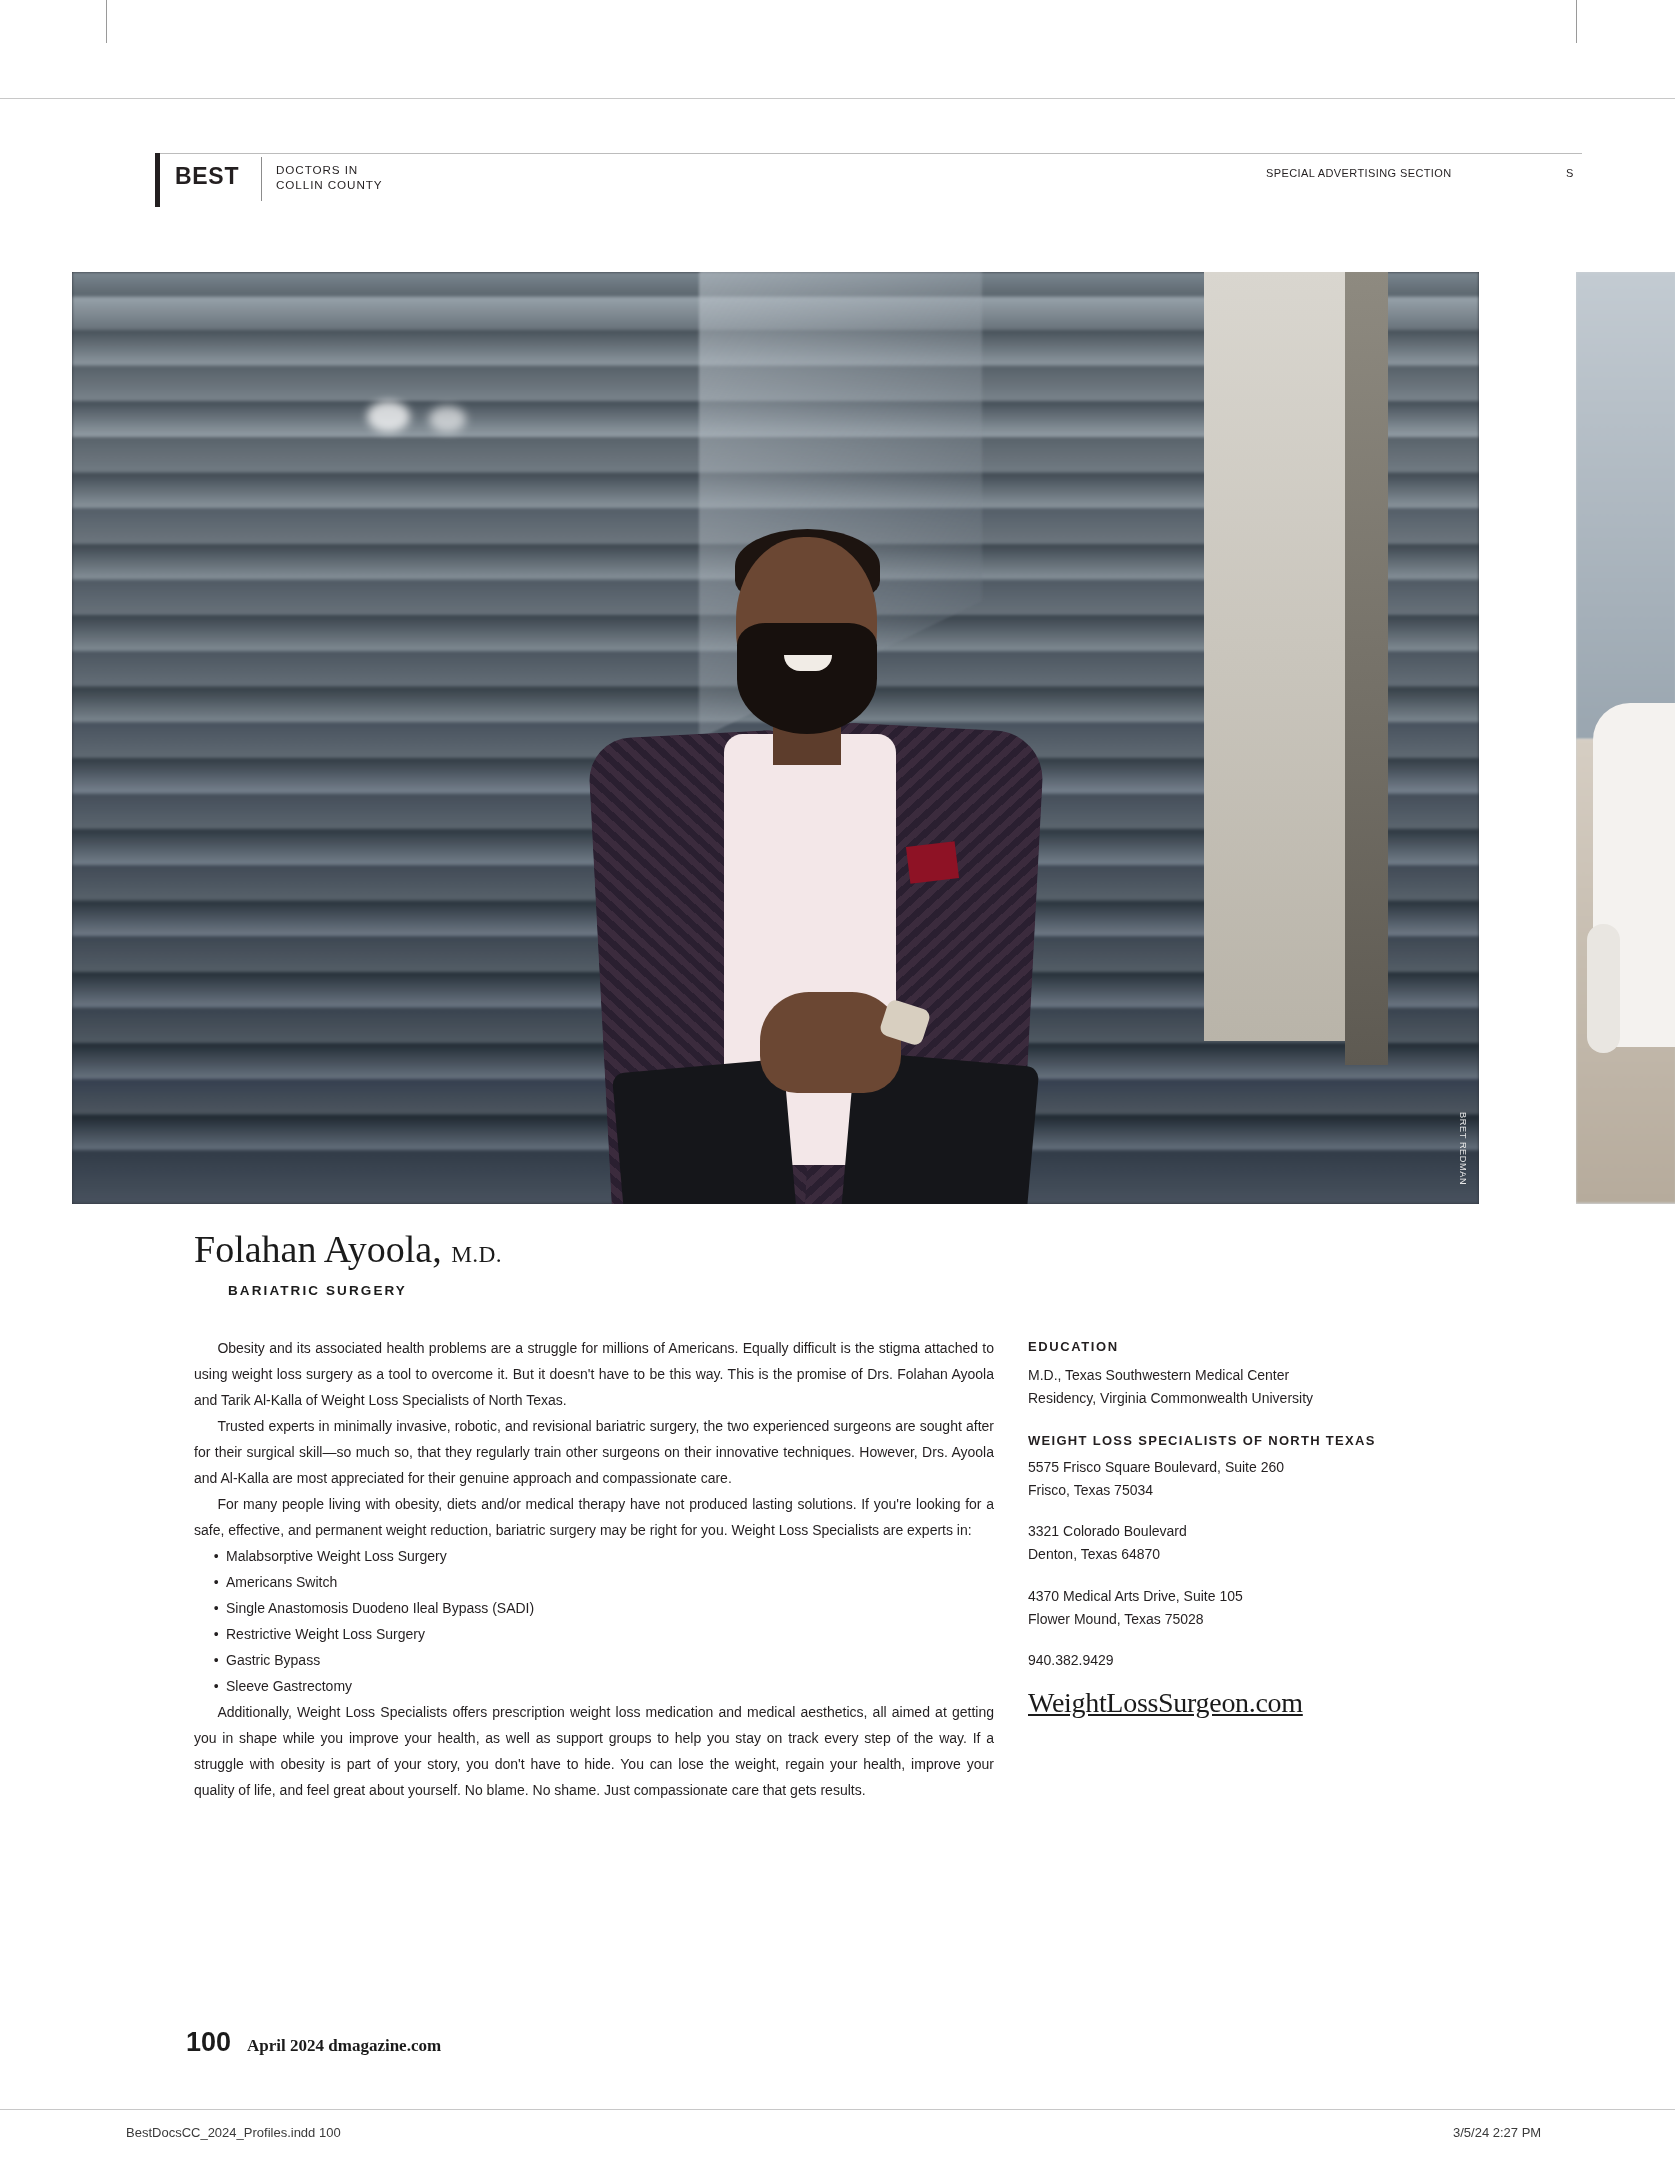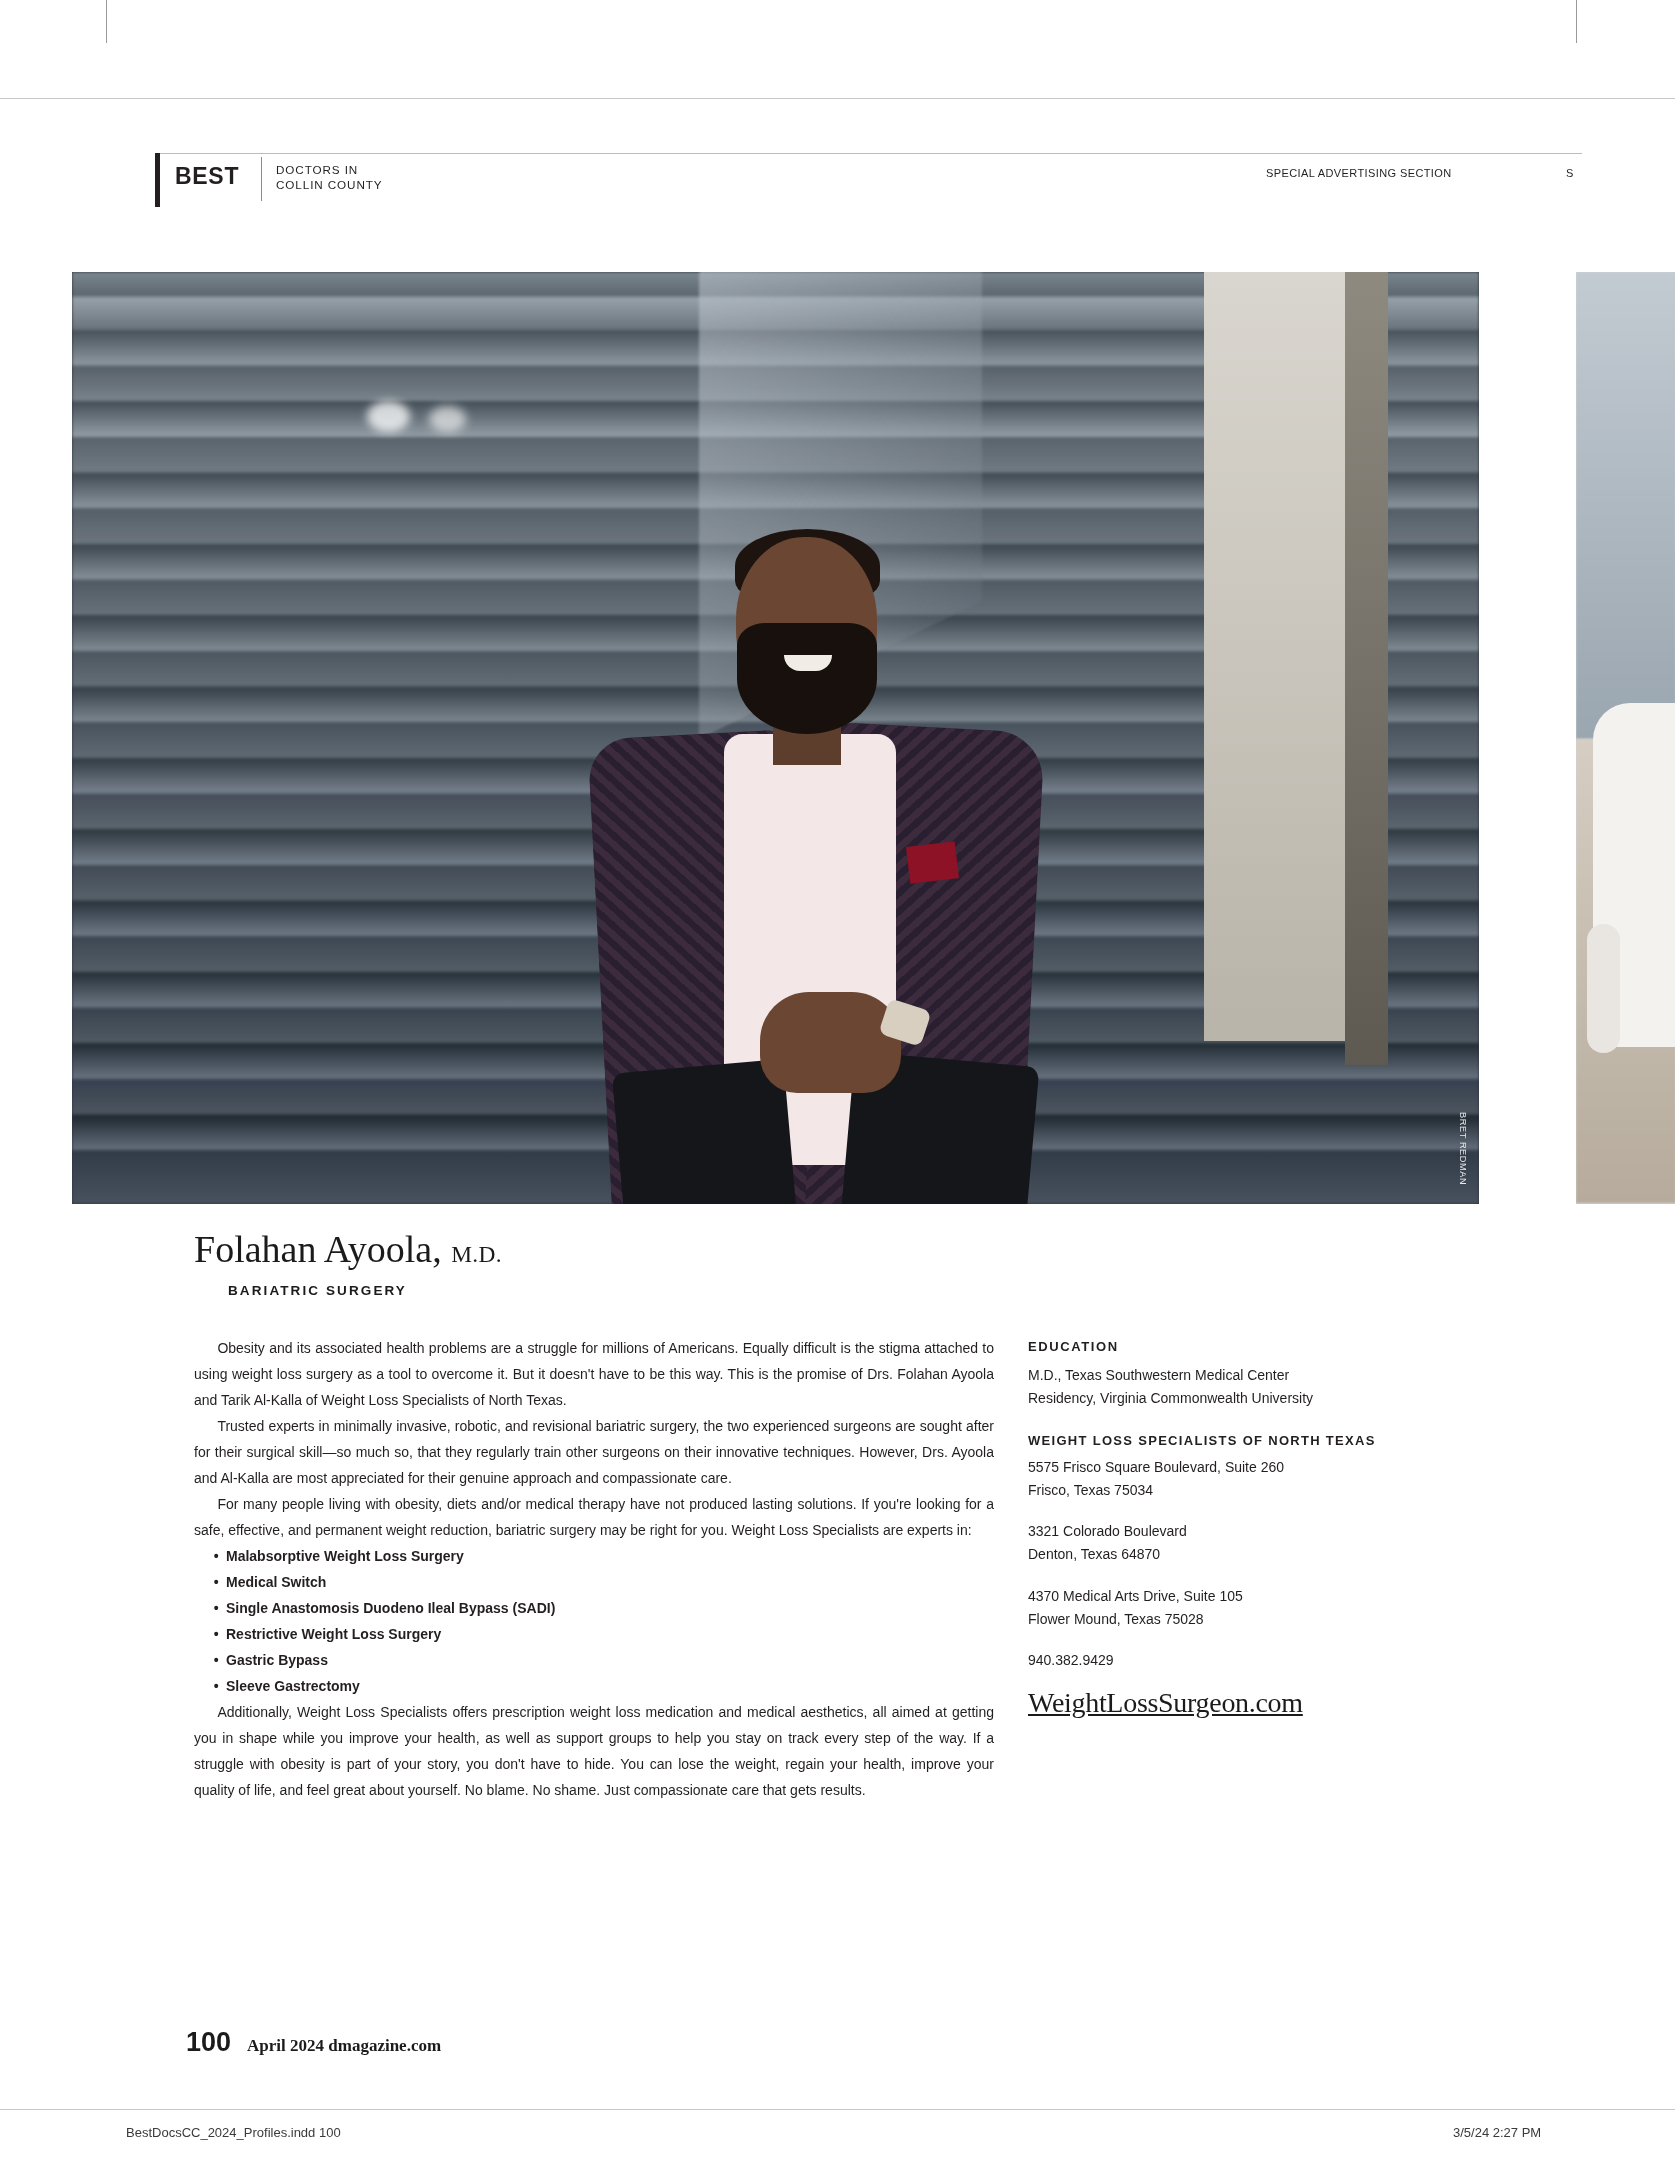--- a/index.html
+++ b/index.html
@@ -397,21 +397,20 @@
     text-align: justify;
   }
   .col-left p {
     margin: 0;
     text-indent: 23.4px;
   }
   .bullets {
     margin: 0;
     padding: 0;
     list-style: none;
-    font-weight: bold;
   }
   .bullets li {
     position: relative;
     padding-left: 32px;
     text-align: left;
   }
   .bullets li::before {
     content: "•";
     position: absolute;
     left: 19.7px;
@@ -563,21 +562,21 @@
     <span class="suffix">M.D.</span>
   </div>
   <div class="doc-specialty">BARIATRIC SURGERY</div>
 
   <div class="col-left">
     <p>Obesity and its associated health problems are a struggle for millions of Americans. Equally difficult is the stigma attached to using weight loss surgery as a tool to overcome it. But it doesn't have to be this way. This is the promise of Drs. Folahan Ayoola and Tarik Al-Kalla of Weight Loss Specialists of North Texas.</p>
     <p>Trusted experts in minimally invasive, robotic, and revisional bariatric surgery, the two experienced surgeons are sought after for their surgical skill—so much so, that they regularly train other surgeons on their innovative techniques. However, Drs. Ayoola and Al-Kalla are most appreciated for their genuine approach and compassionate care.</p>
     <p>For many people living with obesity, diets and/or medical therapy have not produced lasting solutions. If you're looking for a safe, effective, and permanent weight reduction, bariatric surgery may be right for you. Weight Loss Specialists are experts in:</p>
     <ul class="bullets">
       <li>Malabsorptive Weight Loss Surgery</li>
-      <li>Medical Switch</li>
+      <li>Americans Switch</li>
       <li>Single Anastomosis Duodeno Ileal Bypass (SADI)</li>
       <li>Restrictive Weight Loss Surgery</li>
       <li>Gastric Bypass</li>
       <li>Sleeve Gastrectomy</li>
     </ul>
     <p>Additionally, Weight Loss Specialists offers prescription weight loss medication and medical aesthetics, all aimed at getting you in shape while you improve your health, as well as support groups to help you stay on track every step of the way. If a struggle with obesity is part of your story, you don't have to hide. You can lose the weight, regain your health, improve your quality of life, and feel great about yourself. No blame. No shame. Just compassionate care that gets results.</p>
   </div>
 
   <div class="col-right">
     <div class="rt-block">

